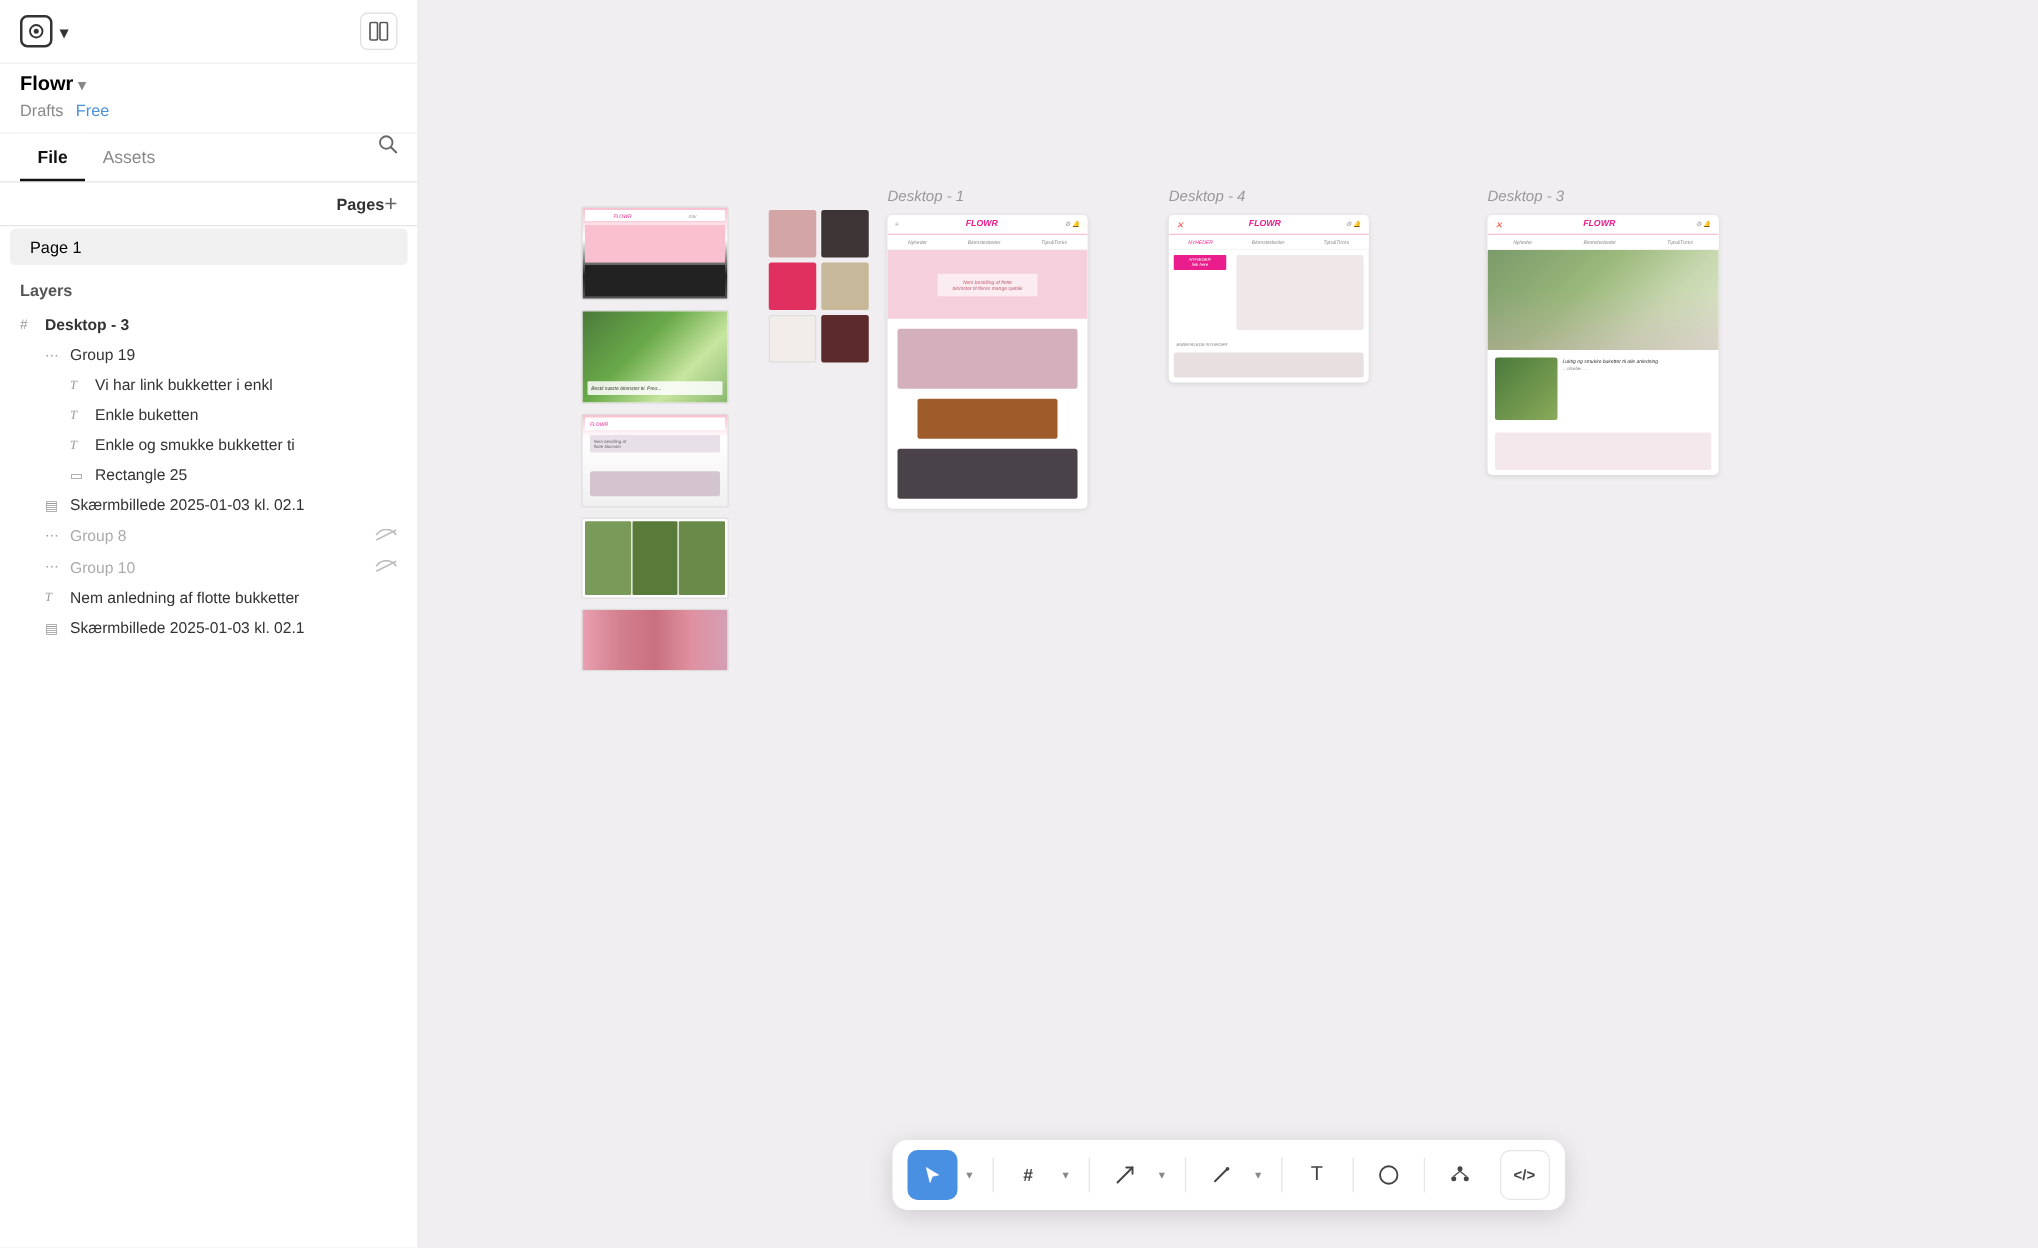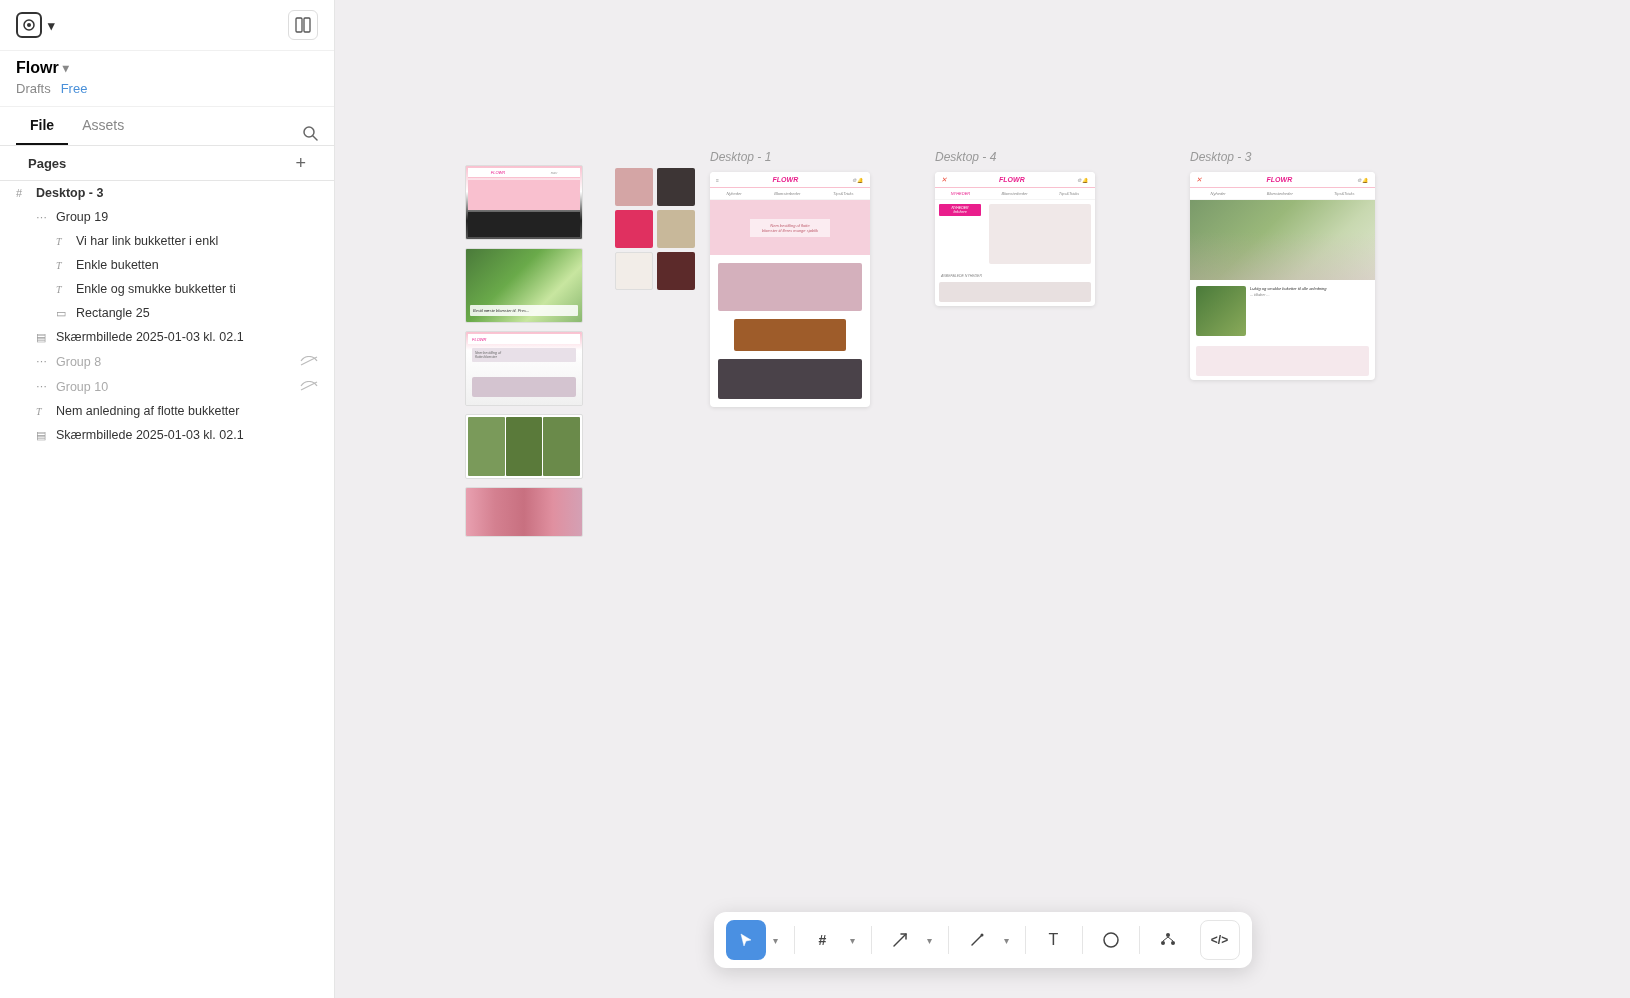--- a/index.html
+++ b/index.html
@@ -40,33 +40,33 @@
     }
     .project-name {
       font-size: 16px; font-weight: 600; cursor: pointer; display: flex; align-items: center; gap: 4px;
     }
     .project-status {
       display: flex; gap: 10px; margin-top: 4px; font-size: 13px; color: #888;
     }
     .status-free { color: #4a90d9; font-weight: 500; }
 
     .file-assets-bar {
-      display: flex; align-items: flex-end; justify-content: space-between; padding: 0 16px; border-bottom: 1px solid #e5e5e5;
+      display: flex; align-items: flex-start; justify-content: space-between; padding: 0 16px; border-bottom: 1px solid #e5e5e5;
     }
     .file-assets-tabs { display: flex; gap: 0; }
     .file-tab {
       padding: 10px 14px; font-size: 14px; cursor: pointer; border-bottom: 2px solid transparent; color: #888;
     }
     .file-tab.active { color: #111; border-bottom: 2px solid #111; font-weight: 600; background: #fff; }
     .search-icon-btn { cursor: pointer; color: #666; }
 
     .pages-section {
-      padding: 8px 28px;
+      padding: 8px 16px;
       border-bottom: 1px solid #e5e5e5;
-      display: flex; align-items: center; justify-content: space-between; gap: 48px;
+      display: flex; align-items: center; justify-content: flex-end;
     }
     .pages-title { font-size: 13px; font-weight: 600; color: #333; }
     .add-page-btn { cursor: pointer; color: #666; font-size: 18px; line-height: 1; }
 
     .page-item {
       padding: 7px 16px; font-size: 13px; cursor: pointer; border-radius: 4px; margin: 2px 8px;
     }
     .page-item.active { background: #f0f0f0; font-weight: 500; }
 
     .layers-section { padding: 10px 16px 6px; }
@@ -212,21 +212,25 @@
         <circle cx="7" cy="7" r="5" stroke="#666" stroke-width="1.5"></circle>
         <line x1="11" y1="11" x2="15" y2="15" stroke="#666" stroke-width="1.5" stroke-linecap="round"></line>
       </svg>
     </div>
   </div>
 
   <div class="pages-section">
     <span class="pages-title">Pages</span>
     <div class="add-page-btn">+</div>
   </div>
-
+  <div class="page-item active">Page 1</div>
+
+  <div class="layers-section">
+    <span class="layers-title">Layers</span>
+  </div>
 
   <div class="layers-list">
 
     <div class="layer-item">
       <span class="layer-icon">#</span>
       <span class="layer-name layer-bold">Desktop - 3</span>
     </div>
 
     <div class="layer-item indent1">
       <span class="layer-icon">⋯</span>

